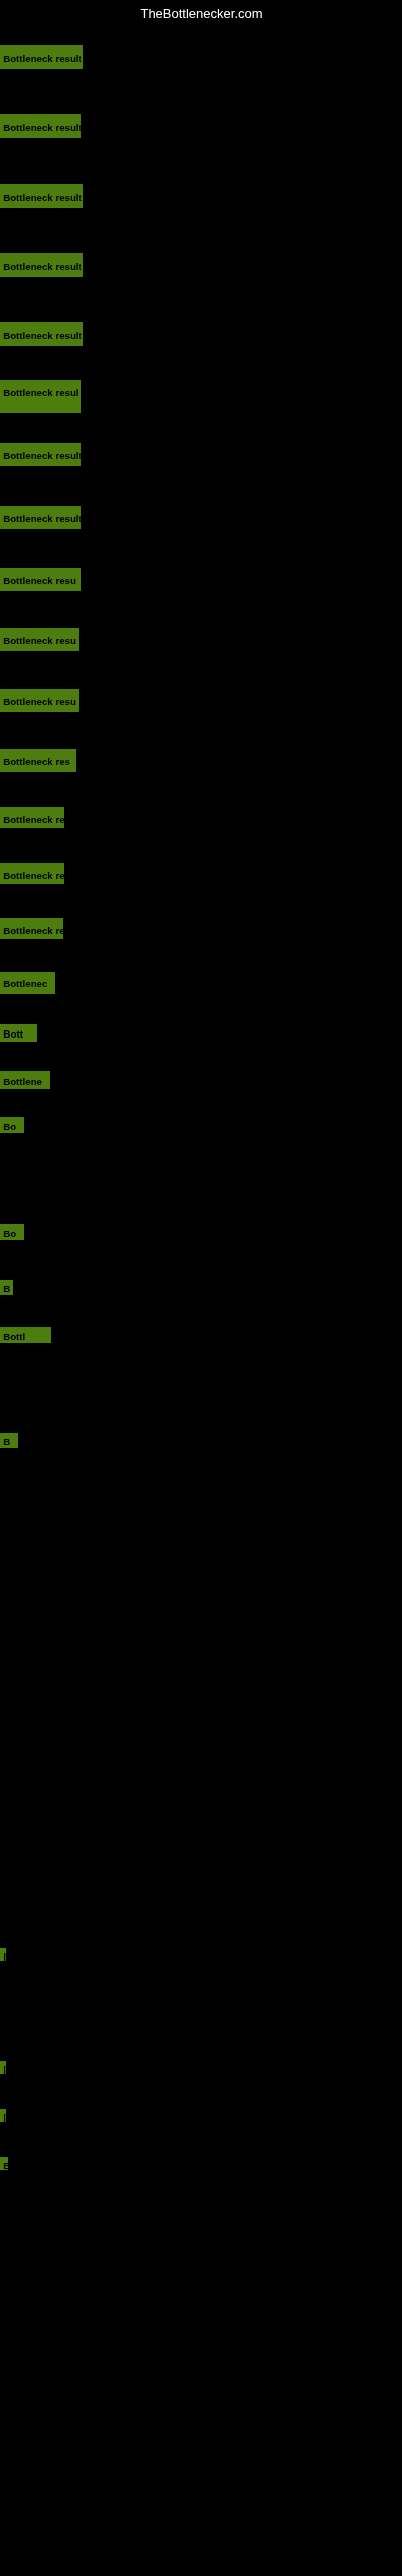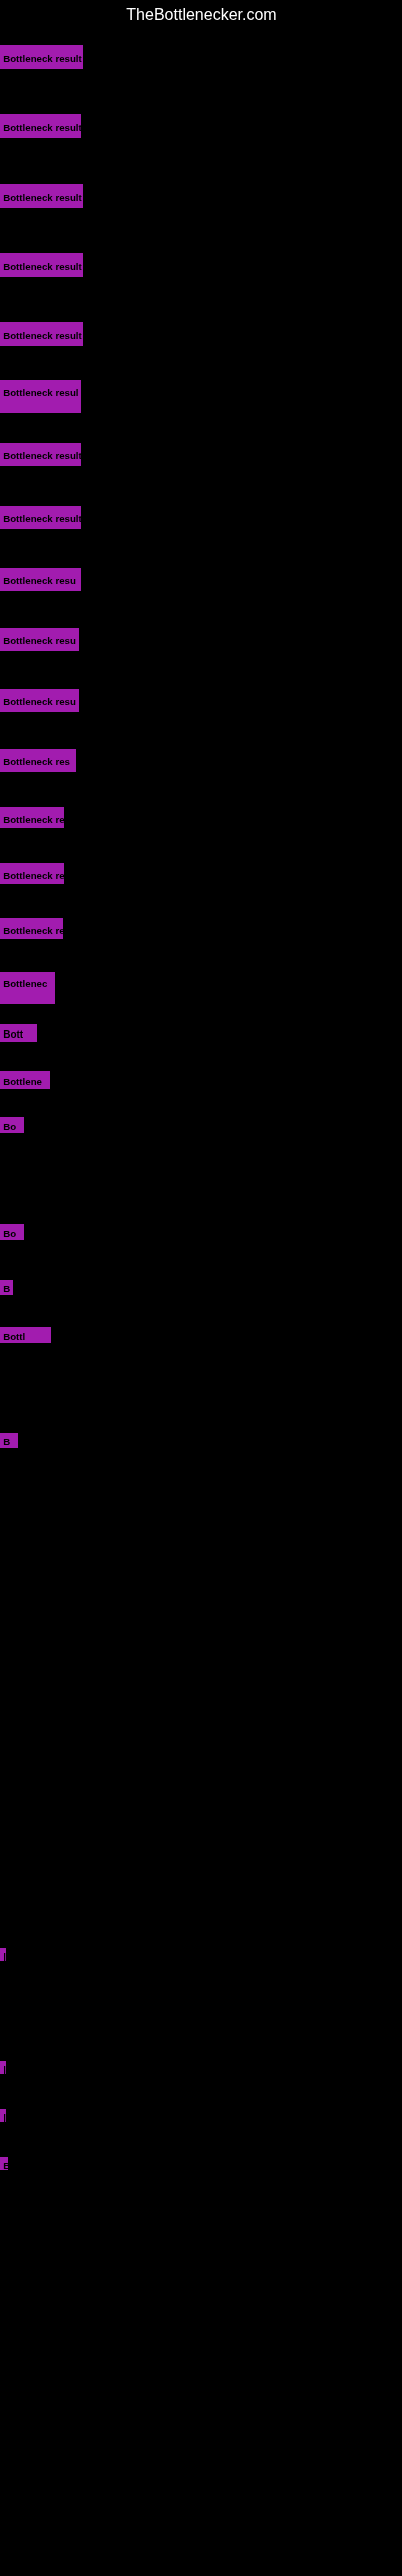--- a/index.html
+++ b/index.html
@@ -16,27 +16,27 @@
       position: relative;
     }
 
     .site-title {
       position: absolute;
       top: 6.4px;
       left: 0;
       width: 100%;
       text-align: center;
       color: #ffffff;
-      font-size: 16px;
+      font-size: 13px;
       font-weight: normal;
     }
 
     .bottleneck-badge {
       position: absolute;
-      background-color: #a21caf;
+      background-color: #4d7c0f;
       color: #000000;
       font-size: 9.7px;
       font-weight: bold;
       padding: 1.6px 3.2px;
       left: 0;
       white-space: nowrap;
       overflow: hidden;
     }
   </style>
 </head>
@@ -53,21 +53,21 @@
     <div class="bottleneck-badge" style="top: 380px; width: 81px; height: 33px; line-height: 22.5px; font-size: 9.7px;">Bottleneck resul</div>
     <div class="bottleneck-badge" style="top: 443px; width: 81px; height: 22.5px; line-height: 22.5px; font-size: 9.7px;">Bottleneck result</div>
     <div class="bottleneck-badge" style="top: 506px; width: 81px; height: 22.5px; line-height: 22.5px; font-size: 9.7px;">Bottleneck result</div>
     <div class="bottleneck-badge" style="top: 568px; width: 81px; height: 22.5px; line-height: 22.5px; font-size: 9.7px;">Bottleneck resu</div>
     <div class="bottleneck-badge" style="top: 628px; width: 79px; height: 22.5px; line-height: 22.5px; font-size: 9.7px;">Bottleneck resu</div>
     <div class="bottleneck-badge" style="top: 689px; width: 79px; height: 22.5px; line-height: 22.5px; font-size: 9.7px;">Bottleneck resu</div>
     <div class="bottleneck-badge" style="top: 749px; width: 76px; height: 22.5px; line-height: 22.5px; font-size: 9.7px;">Bottleneck res</div>
     <div class="bottleneck-badge" style="top: 807px; width: 64px; height: 21px; line-height: 21px; font-size: 9.7px;">Bottleneck re</div>
     <div class="bottleneck-badge" style="top: 863px; width: 64px; height: 21px; line-height: 21px; font-size: 9.7px;">Bottleneck res</div>
     <div class="bottleneck-badge" style="top: 918px; width: 63px; height: 21px; line-height: 21px; font-size: 9.7px;">Bottleneck re</div>
-    <div class="bottleneck-badge" style="top: 972px; width: 55px; height: 32px; line-height: 19.3px; font-size: 9.7px;">Bottlenec</div>
+    <div class="bottleneck-badge" style="top: 972px; width: 55px; height: 22px; line-height: 19.3px; font-size: 9.7px;">Bottlenec</div>
     <div class="bottleneck-badge" style="top: 1024px; width: 37px; height: 17.7px; line-height: 17.7px; font-size: 10px;">Bott</div>
     <div class="bottleneck-badge" style="top: 1071px; width: 50px; height: 17.7px; line-height: 17.7px; font-size: 9.7px;">Bottlene</div>
     <div class="bottleneck-badge" style="top: 1117px; width: 24px; height: 16px; line-height: 16px; font-size: 9.7px;">Bo</div>
     <div class="bottleneck-badge" style="top: 1224px; width: 24px; height: 16px; line-height: 16px; font-size: 9.7px;">Bo</div>
     <div class="bottleneck-badge" style="top: 1280px; width: 13px; height: 14.5px; line-height: 14.5px; font-size: 9.7px;">B</div>
     <div class="bottleneck-badge" style="top: 1327px; width: 51px; height: 16px; line-height: 16px; font-size: 9.7px;">Bottl</div>
     <div class="bottleneck-badge" style="top: 1433px; width: 17.7px; height: 14.5px; line-height: 14.5px; font-size: 9.7px;">B</div>
     <div class="bottleneck-badge" style="top: 1948px; width: 6.4px; height: 13px; line-height: 13px; font-size: 9.7px;">|</div>
     <div class="bottleneck-badge" style="top: 2061px; width: 6.4px; height: 13px; line-height: 13px; font-size: 9.7px;">|</div>
     <div class="bottleneck-badge" style="top: 2109px; width: 6.4px; height: 13px; line-height: 13px; font-size: 9.7px;">|</div>

